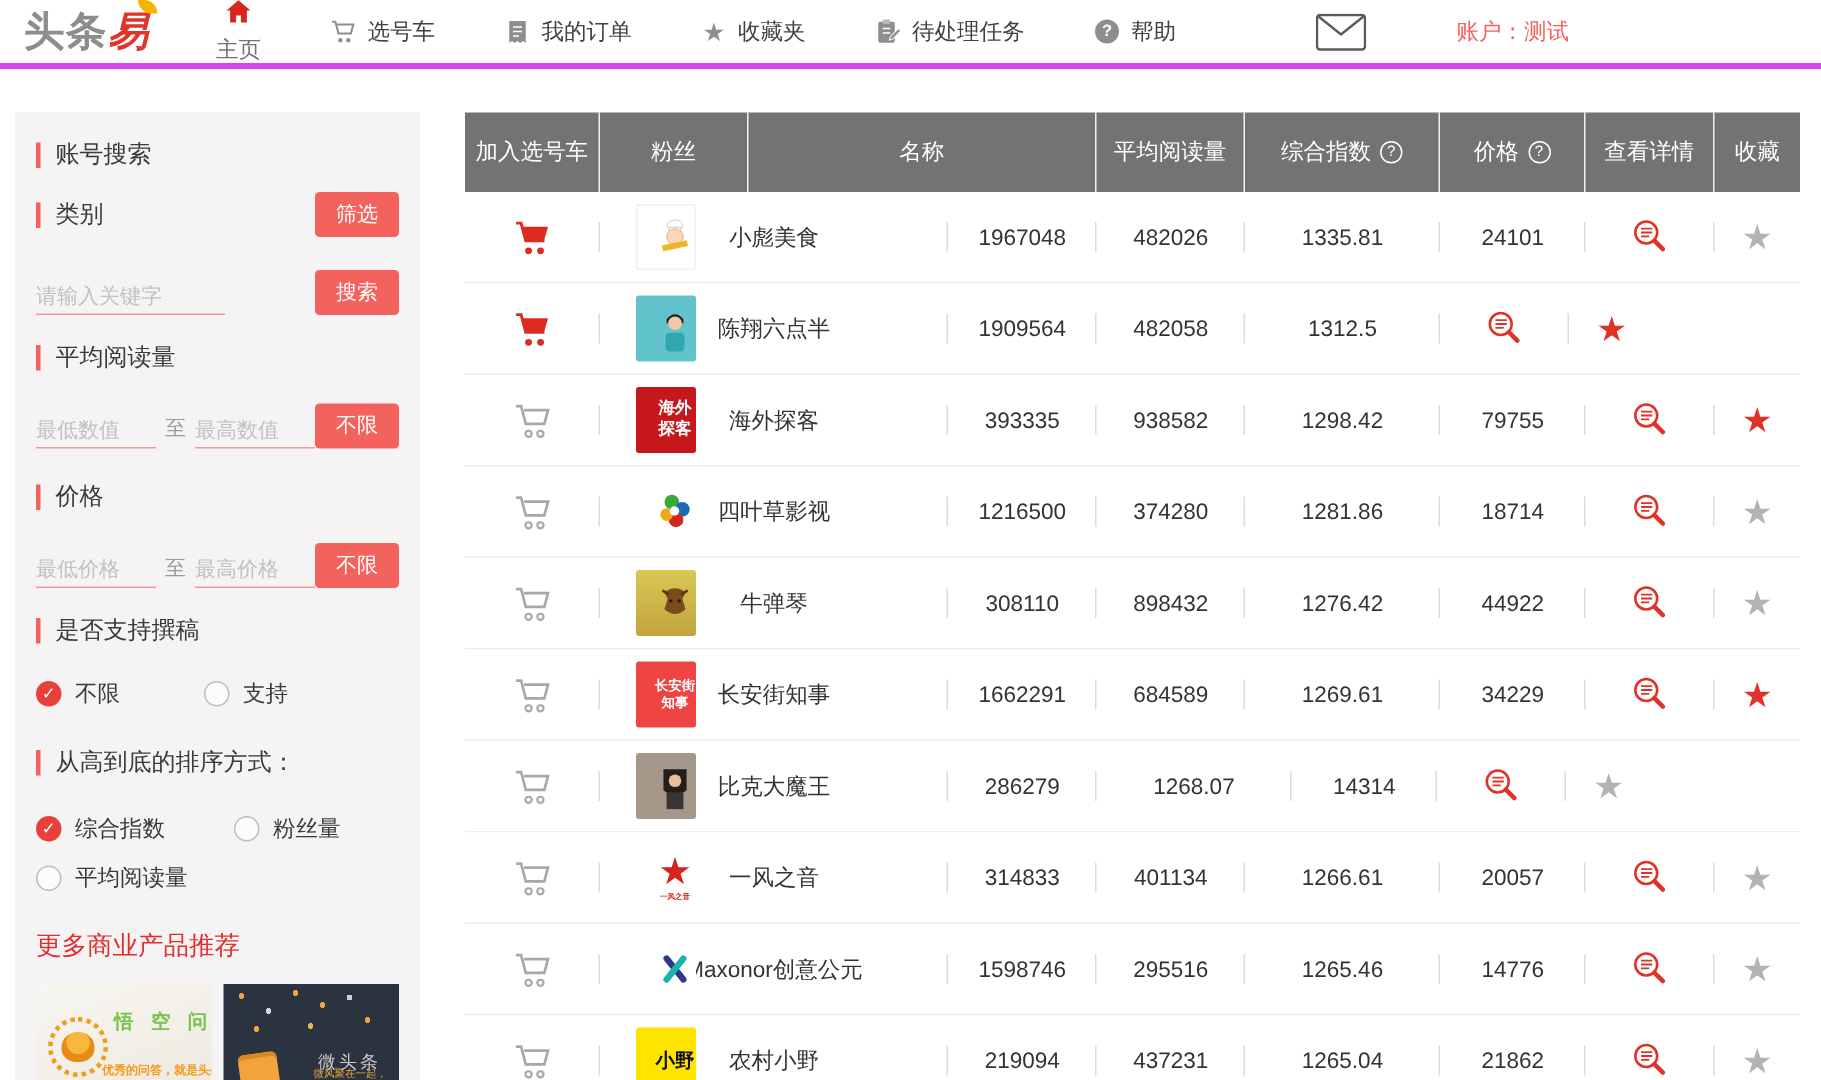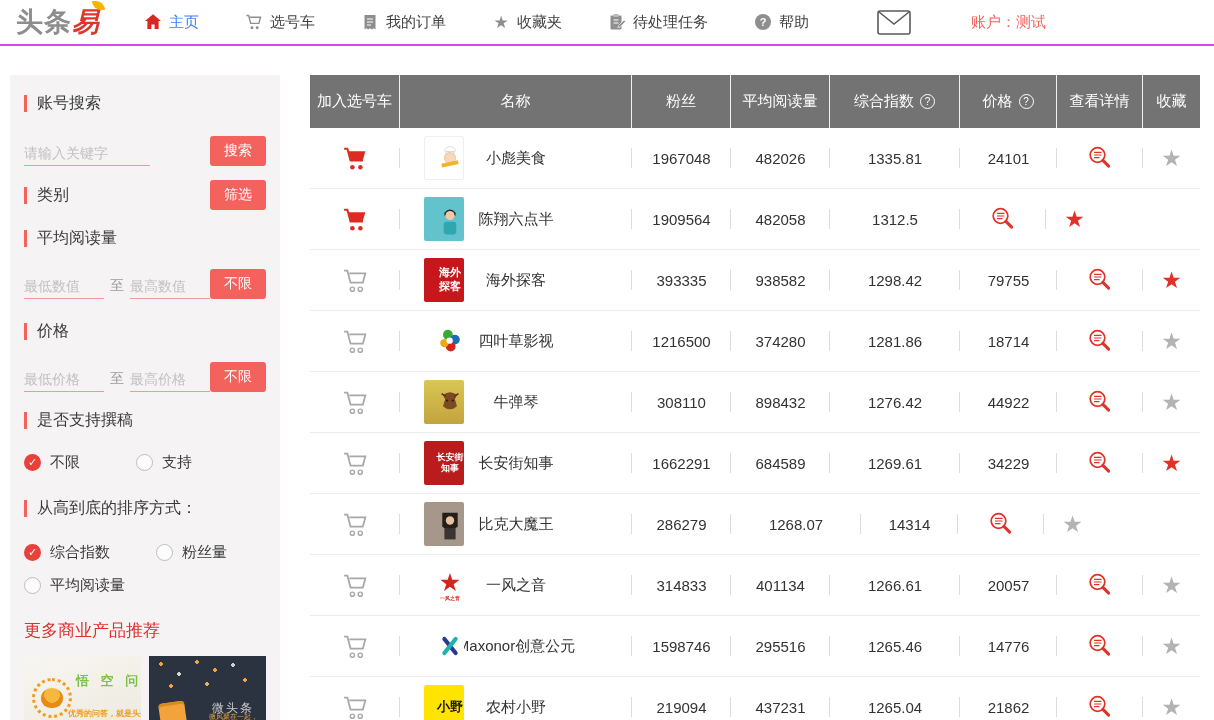--- a/index.html
+++ b/index.html
@@ -1,32 +1,32 @@
 <!DOCTYPE html>
 <html><head>
 <meta charset="utf-8">
 <style>
   * { margin:0; padding:0; box-sizing:border-box; }
   html,body { width:1214px; height:720px; overflow:hidden; background:#fff;
     font-family:"Liberation Sans","DejaVu Sans",sans-serif; color:#333; }
 
   
   .topnav { height:46px; display:flex; align-items:center; background:#fff;
-    border-bottom:2px solid #d946ef; position:relative; z-index:5; }
+    border-bottom:4px solid #d946ef; position:relative; z-index:5; }
   .logo { margin-left:16px; font-size:27px; font-weight:bold; color:#8d8d8d;
     letter-spacing:1px; display:flex; align-items:flex-start; cursor:pointer; }
   .logo .lr { color:#e0352c; position:relative; font-style:italic; }
   .logo .lr::after { content:""; position:absolute; top:-3px; right:-5px;
     width:13px; height:9px; background:#f8b500; border-radius:0 10px 0 10px; }
   .nav-items { display:flex; align-items:center; margin-left:44px; }
   .nav-item { display:flex; align-items:center; gap:7px; margin-right:46px;
     font-size:15px; color:#424242; cursor:pointer; white-space:nowrap; }
   .nav-item .ic { width:18px; height:18px; display:inline-flex; align-items:center;
     justify-content:center; color:#8e8e8e; }
-  .nav-item.active { color:#3b82f6; }
+  .nav-item.active { color:#737373;flex-direction:column; }
   .nav-item.active .ic { color:#d7281f; }
   .nav-star { font-size:17px; line-height:1; }
   .helpdot { width:16px; height:16px; border-radius:50%; background:#8e8e8e; color:#fff;
     font-size:11px; font-weight:bold; display:inline-flex; align-items:center; justify-content:center; }
   .mail { margin-left:auto; cursor:pointer; display:flex; align-items:center; }
   .account { margin:0 168px 0 60px; font-size:15px; color:#f4625e; cursor:pointer; white-space:nowrap; }
 
   
   .sidebar { position:absolute; left:10px; top:75px; width:270px; height:900px;
     background:#f5f3f3; padding:0 14px; }
@@ -175,30 +175,30 @@
     </svg>
   </div>
   <div class="account">账户：测试</div>
 </header>
 
 <aside class="sidebar">
   <div class="sec-title t18">
     <span class="bar"></span>
     <span>账号搜索</span>
   </div>
-  <div class="srow t22">
-    <input class="line kw" placeholder="请输入关键字" style="">
-    <button class="btn pushbtn">搜索</button>
-  </div>
   <div class="srow t14" style="align-items:center;">
     <div class="sec-title">
       <span class="bar"></span>
       <span>类别</span>
     </div>
     <button class="btn pushbtn">筛选</button>
+  </div>
+  <div class="srow t22">
+    <input class="line kw" placeholder="请输入关键字" style="">
+    <button class="btn pushbtn">搜索</button>
   </div>
   <div class="sec-title t18">
     <span class="bar"></span>
     <span>平均阅读量</span>
   </div>
   <div class="srow t20">
     <input class="line rin" placeholder="最低数值" style="">
     <span class="to">至</span>
     <input class="line rin" placeholder="最高数值" style="">
     <button class="btn pushbtn">不限</button>
@@ -266,25 +266,25 @@
       </div>
     </div>
   </div>
 </aside>
 
 <main class="main">
   <div class="thead" id="thead">
       <div class="th" style="width:90px">
        <span>加入选号车</span>
      </div>
+      <div class="th" style="width:99px">
+       <span>粉丝</span>
+     </div>
       <div class="th" style="width:232px">
        <span>名称</span>
-     </div>
-      <div class="th" style="width:99px">
-       <span>粉丝</span>
      </div>
       <div class="th" style="width:99px">
        <span>平均阅读量</span>
      </div>
       <div class="th" style="width:130px">
        <span>综合指数</span>
         <span class="qmark">?</span>
      </div>
       <div class="th" style="width:97px">
        <span>价格</span>
@@ -466,21 +466,21 @@
    </div>
       <div class="trow">
      <div class="td sep" style="width:90px">
           <svg class="cart" viewBox="0 0 26 24">
             <path d="M2 2.6h3.2l3 11.4h11.9l2.4-8.8H7.1" fill="none" stroke="#a8a8a8" stroke-width="1.7"></path>
             <circle cx="10" cy="20.4" r="2" fill="none" stroke="#a8a8a8" stroke-width="1.4"></circle>
             <circle cx="17.6" cy="20.4" r="2" fill="none" stroke="#a8a8a8" stroke-width="1.4"></circle>
           </svg>
         </div>
      <div class="td sep name-td" style="width:232px">
-       <span class="avatar" style="background:#b91c1c;">
+       <span class="avatar" style="background:#ef4444;">
             <span class="av-txt" style="color:#fff;font-size:9px;">长安街<br>知事</span>
           </span>
        <span>长安街知事</span>
      </div>
      <div class="td sep" style="width:99px">1662291</div>
      <div class="td sep" style="width:99px">684589</div>
      <div class="td sep" style="width:130px">1269.61</div>
      <div class="td sep" style="width:97px">34229</div>
      <div class="td sep" style="width:86px">
           <svg class="mag" viewBox="0 0 26 26">

